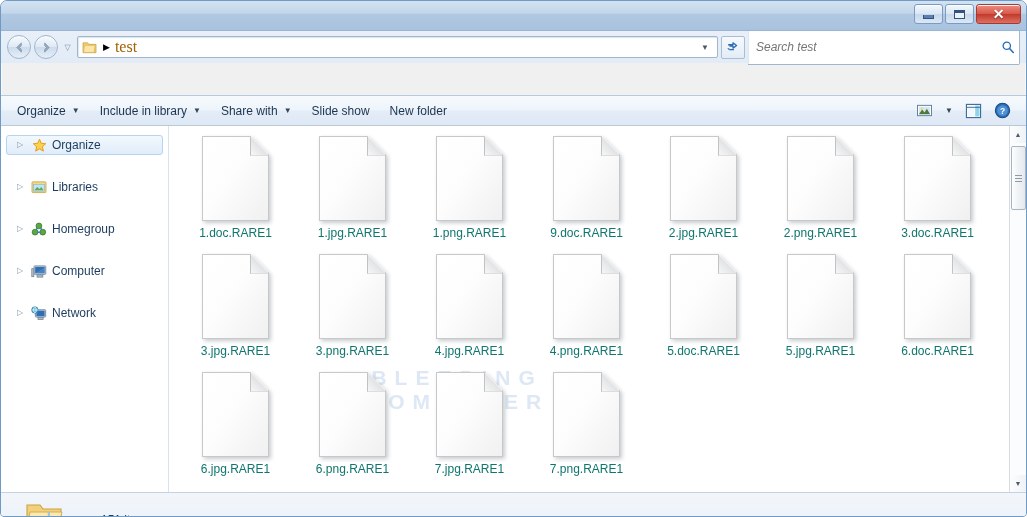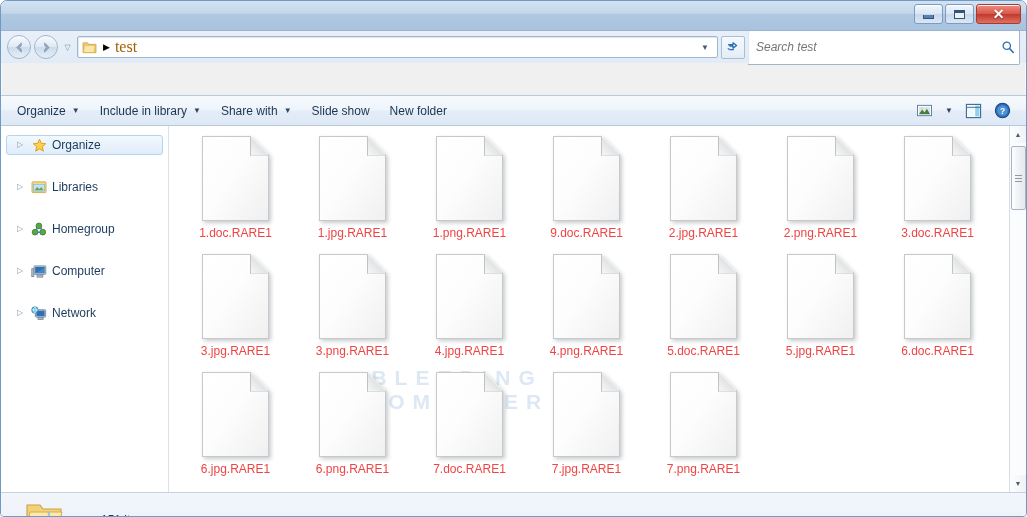--- a/index.html
+++ b/index.html
@@ -301,21 +301,21 @@
     width: 28.5%;
     height: 23%;
     background: linear-gradient(225deg, #eceded 0%, #e2e3e4 55%, #f6f7f7 100%);
     border-left: 1px solid #c2c2c2;
     border-bottom: 1px solid #c2c2c2;
     clip-path: polygon(0 0, 100% 100%, 0 100%);
   }
   .filelabel {
     margin-top: 5px;
     font-size: 12px;
-    color: #ef4444;
+    color: #0f766e;
     text-align: left;
     white-space: nowrap;
   }
 
   
   .scrollbar {
     width: 17px;
     background: #f4f7fa;
     border-left: 1px solid #d6dde4;
     display: flex;
@@ -656,27 +656,20 @@
               <div class="page"></div>
               <div class="fold"></div>
             </div>
           <div class="filelabel">6.png.RARE1</div>
         </div>
         <div class="fileitem">
           <div class="fileicon">
               <div class="page"></div>
               <div class="fold"></div>
             </div>
-          <div class="filelabel">7.doc.RARE1</div>
-        </div>
-        <div class="fileitem">
-          <div class="fileicon">
-              <div class="page"></div>
-              <div class="fold"></div>
-            </div>
           <div class="filelabel">7.jpg.RARE1</div>
         </div>
         <div class="fileitem">
           <div class="fileicon">
               <div class="page"></div>
               <div class="fold"></div>
             </div>
           <div class="filelabel">7.png.RARE1</div>
         </div>
       </div>

